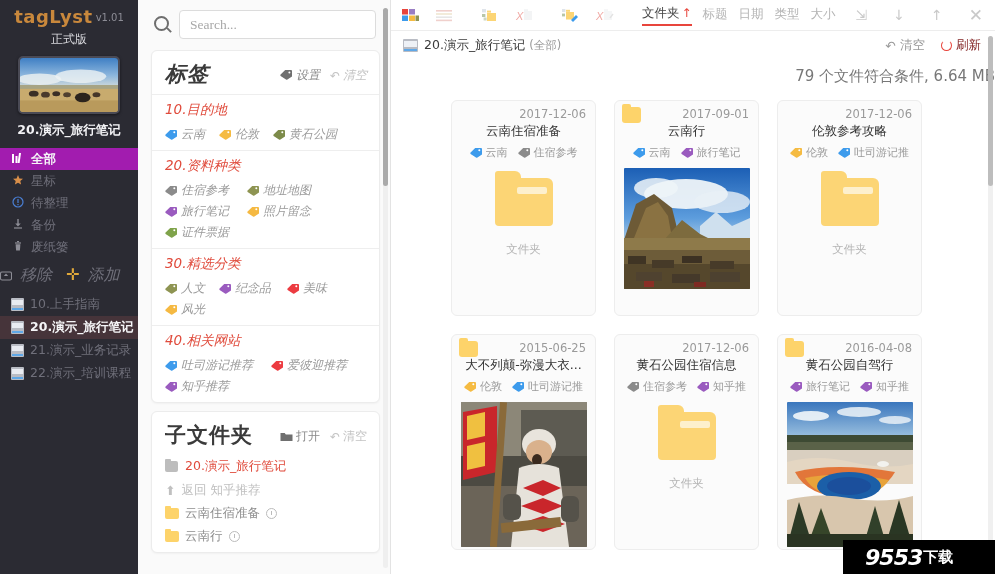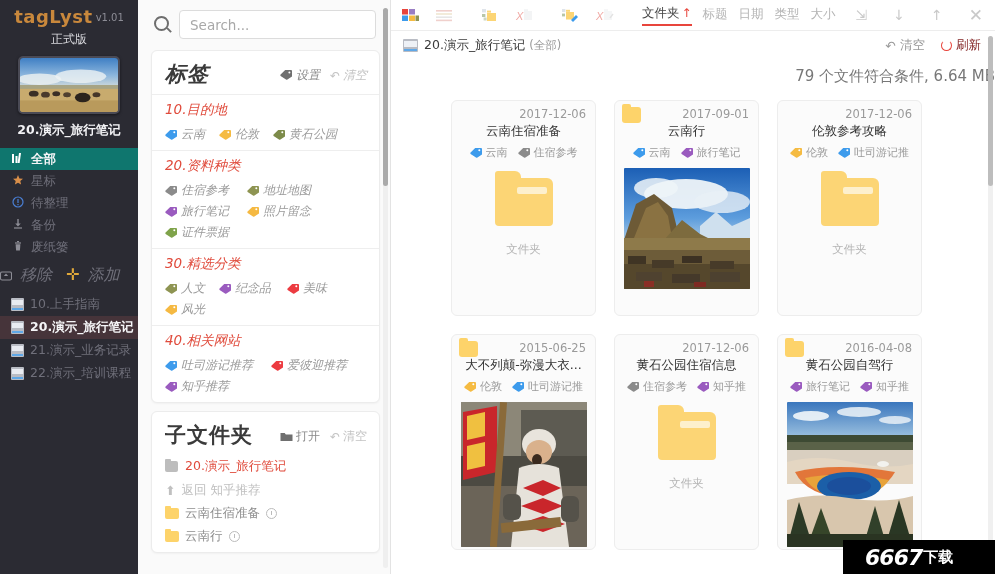--- a/index.html
+++ b/index.html
@@ -21,39 +21,39 @@
   .brand-edition { font-size: 12px; color: #d8d8dd; margin-top: 4px; }
   .thumb-wrap { margin: 8px auto 0; width: 102px; height: 58px; border-radius: 5px;
     border: 2px solid #4a4a55; overflow: hidden; background: #223;
     box-shadow: 0 1px 3px rgba(0,0,0,.5); }
   .thumb { width: 100%; height: 100%; display:block; }
   .lib-title { text-align: center; color: #f2f2f5; font-size: 12.5px; font-weight: bold; margin-top: 8px; }
 
   .nav { margin-top: 9px; }
   .nav-item { display: flex; align-items: center; gap: 6px; height: 22px;
     padding-left: 11px; color: #6f6f7a; font-size: 12.5px; cursor: default; }
-  .nav-item.active { background: #0f766e; color: #f5f5f7; font-weight: bold; }
+  .nav-item.active { background: #a21caf; color: #f5f5f7; font-weight: bold; }
   .nav-ico { width: 14px; text-align: center; font-size: 12px; line-height: 1; flex: 0 0 14px; }
 
   .more-title { text-align: center; color: #e6e6ea; font-size: 12.5px; font-weight: bold; margin-top: 20px; }
   .more-actions { display: flex; justify-content: flex-start; gap: 14px; margin-top: 7px; color: #6f6f7a; font-size: 16px; font-style: italic; }
   .more-actions span.lbl { margin-left: 3px; }
   .plus { color: #e0a83a; font-weight: bold; }
   .lib-list { margin-top: 7px; }
   .lib-item { display:flex; align-items:center; gap:6px; height: 23px; padding-left: 11px;
     color: #6f6f7a; font-size: 12.5px; }
   .lib-item.active { background: #46343a; color: #f5f5f7; font-weight: bold; }
   .db-ico { width: 13px; height: 13px; flex:0 0 13px; position: relative; background:#b9bcc4; border-radius:1px; }
   .db-ico:before { content:""; position:absolute; left:1px; right:1px; top:2px; height:5px; background:#e9ecf2; }
   .db-ico:after { content:""; position:absolute; left:1px; right:1px; bottom:1px; height:2px; background:#5fa8e8; }
 
   
   .tagpanel { width: 253px; flex: 0 0 253px; background: #fafafa; height: 574px;
     position: relative; border-right: 1px solid #e3e3e3; }
-  .searchbar { display:flex; align-items:center; gap: 8px; padding: 10px 14px 8px 16px; }
+  .searchbar { display:flex; align-items:center; gap: 8px; padding: 10px 14px 8px 16px; font-family: Liberation Serif, serif; }
   .srch-ico { width:17px; height:17px; flex:0 0 17px; position:relative; }
   .srch-ico:before { content:""; position:absolute; width:11px; height:11px; border:2px solid #6e6e6e;
     border-radius:50%; left:0; top:0; }
   .srch-ico:after { content:""; position:absolute; width:6px; height:2px; background:#6e6e6e;
     transform: rotate(45deg); right:-1px; bottom:2px; }
   .srch-input { flex:1; height: 29px; border:1px solid #dcdcdc; border-radius: 4px; background:#fff;
     padding: 0 10px; font-size: 13.5px; color:#333; font-family: inherit; outline:none; }
   .srch-input::placeholder { color:#a8a8a8; }
 
   .card-box { margin: 3px 10px 0 13px; background:#fff; border:1px solid #ececec; border-radius:6px;
@@ -851,18 +851,18 @@
           </svg>
         </div>
       </div>
 
     </div>
 
     <div class="m-scroll-track"></div>
     <div class="m-scroll"></div>
 
     <div class="watermark">
-      <span class="wm-txt">6667</span>
+      <span class="wm-txt">9553</span>
         <span class="wm-cn">下载</span>
         <span class="wm-com">.com</span>
     </div>
   </div>
 </div>
 
 </body></html>

